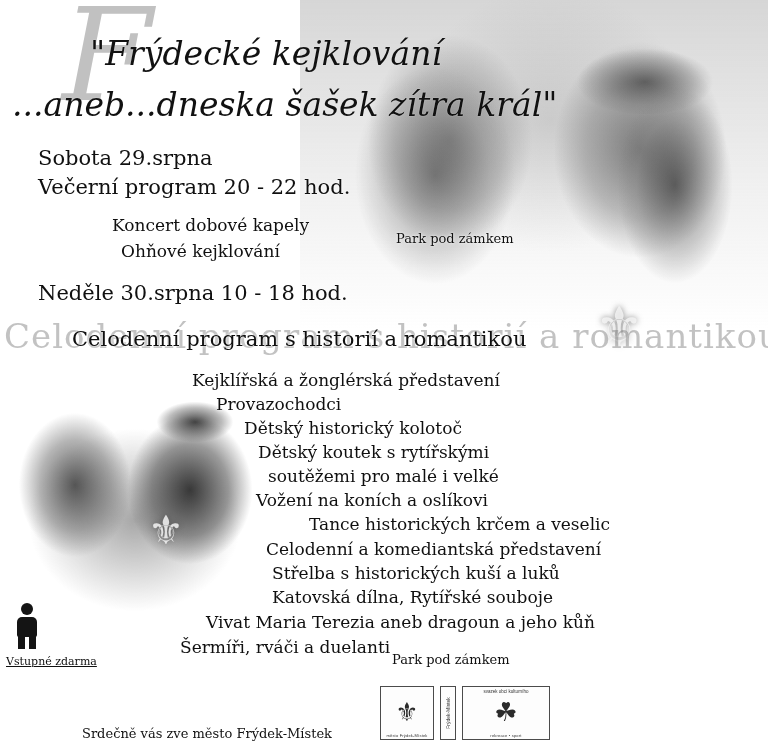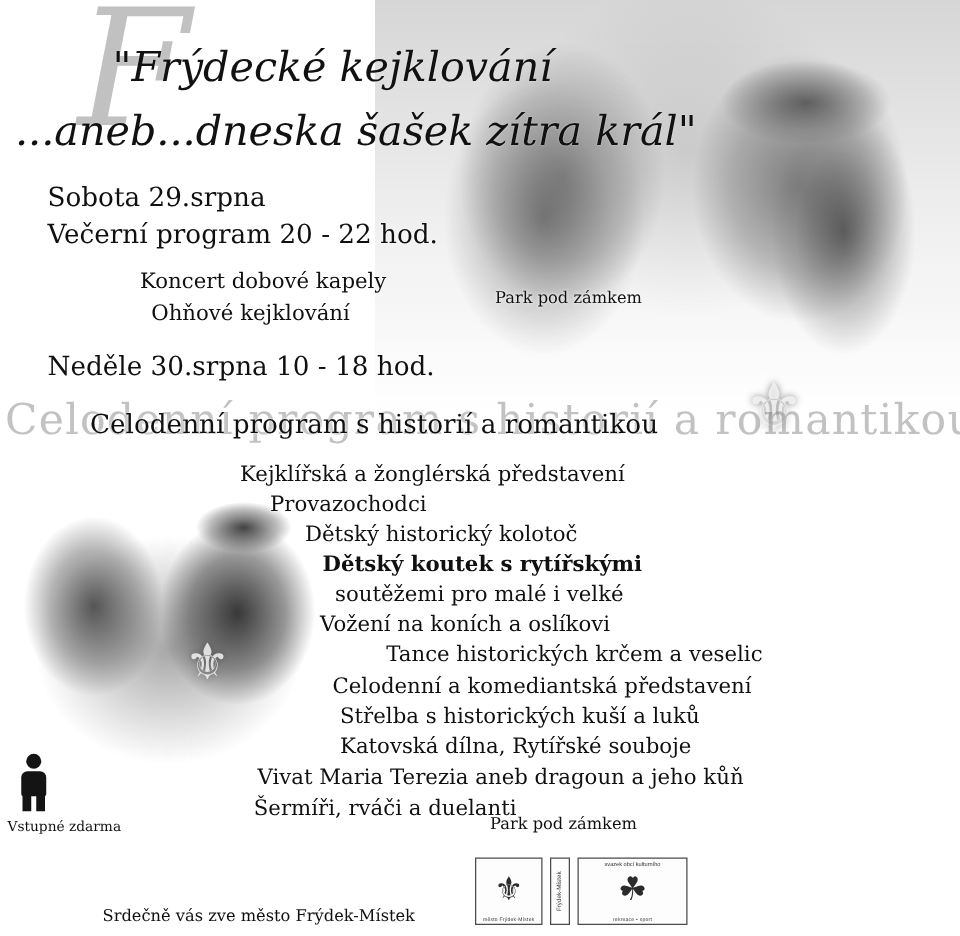--- a/index.html
+++ b/index.html
@@ -144,21 +144,21 @@
     color: #101010;
     font-family: "DejaVu Serif", serif;
     text-shadow: 0 0 2px rgba(255,255,255,0.85), 0 0 4px rgba(255,255,255,0.7);
     white-space: nowrap;
   }
   .hdr  { font-size: 21px; }
   .sub  { font-size: 17px; }
   .item { font-size: 17px; }
   .bold-line { font-size: 21px; }
   .small { font-size: 13px; }
-  .tiny  { font-size: 11px; }
+  .tiny  { font-size: 11px; text-decoration: underline; }
 
   
   .person-icon {
     position: absolute;
     left: 14px;
     top: 603px;
     width: 26px;
     height: 46px;
   }
   .person-icon .head {
@@ -273,29 +273,29 @@
   <div class="txt sub" style="left:121px; top:241px;">Ohňové kejklování</div>
 
   <div class="txt small" style="left:396px; top:231px;">Park pod zámkem</div>
 
   <div class="txt hdr" style="left:38px; top:281px;">Neděle 30.srpna 10 - 18 hod.</div>
   <div class="txt bold-line" style="left:72px; top:327px;">Celodenní program s historií a romantikou</div>
 
   <div class="txt item" style="left:192px; top:370px;">Kejklířská a žonglérská představení</div>
   <div class="txt item" style="left:216px; top:394px;">Provazochodci</div>
   <div class="txt item" style="left:244px; top:418px;">Dětský historický kolotoč</div>
-  <div class="txt item" style="left:258px; top:442px;font-weight:bold;">Dětský koutek s rytířskými</div>
+  <div class="txt item" style="left:258px; top:442px;">Dětský koutek s rytířskými</div>
   <div class="txt item" style="left:268px; top:466px;">soutěžemi pro malé i velké</div>
   <div class="txt item" style="left:256px; top:490px;">Vožení na koních a oslíkovi</div>
   <div class="txt item" style="left:268px; top:514px;margin-left:41px;">Tance historických krčem a veselic</div>
   <div class="txt item" style="left:266px; top:539px;">Celodenní a komediantská představení</div>
   <div class="txt item" style="left:272px; top:563px;">Střelba s historických kuší a luků</div>
   <div class="txt item" style="left:272px; top:587px;">Katovská dílna, Rytířské souboje</div>
   <div class="txt item" style="left:206px; top:612px;">Vivat Maria Terezia aneb dragoun a jeho kůň</div>
-  <div class="txt item" style="left:203px; top:637px;">Šermíři, rváči a duelanti</div>
+  <div class="txt item" style="left:180px; top:637px;">Šermíři, rváči a duelanti</div>
 
   <div class="txt small" style="left:392px; top:652px;">Park pod zámkem</div>
 
   <div class="person-icon">
     <div class="head"></div>
     <div class="body"></div>
     <div class="legL"></div>
     <div class="legR"></div>
   </div>
   <div class="txt tiny" style="left:6px; top:655px;">Vstupné zdarma</div>

